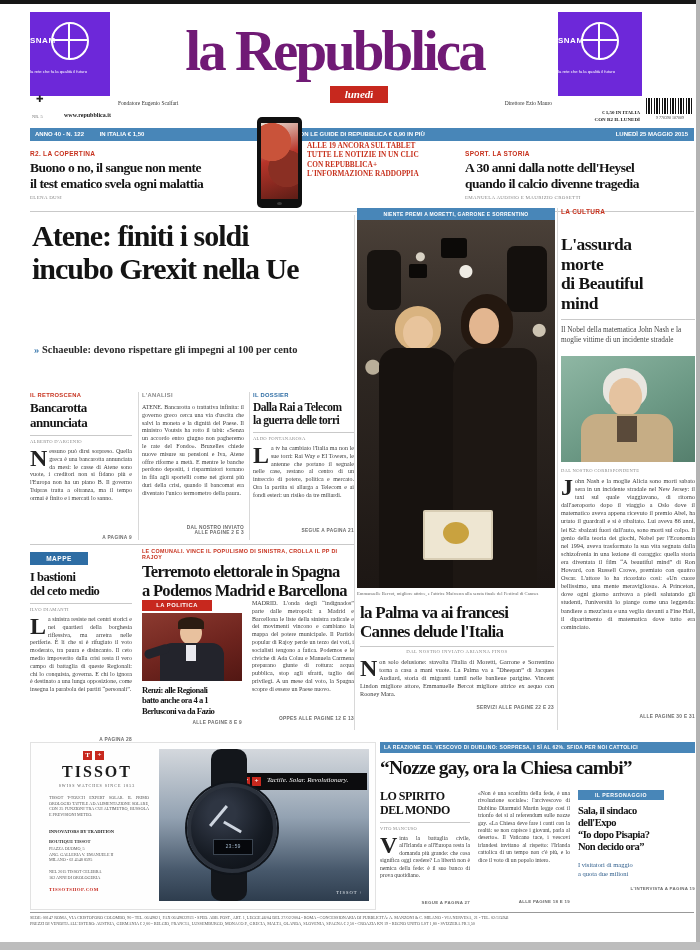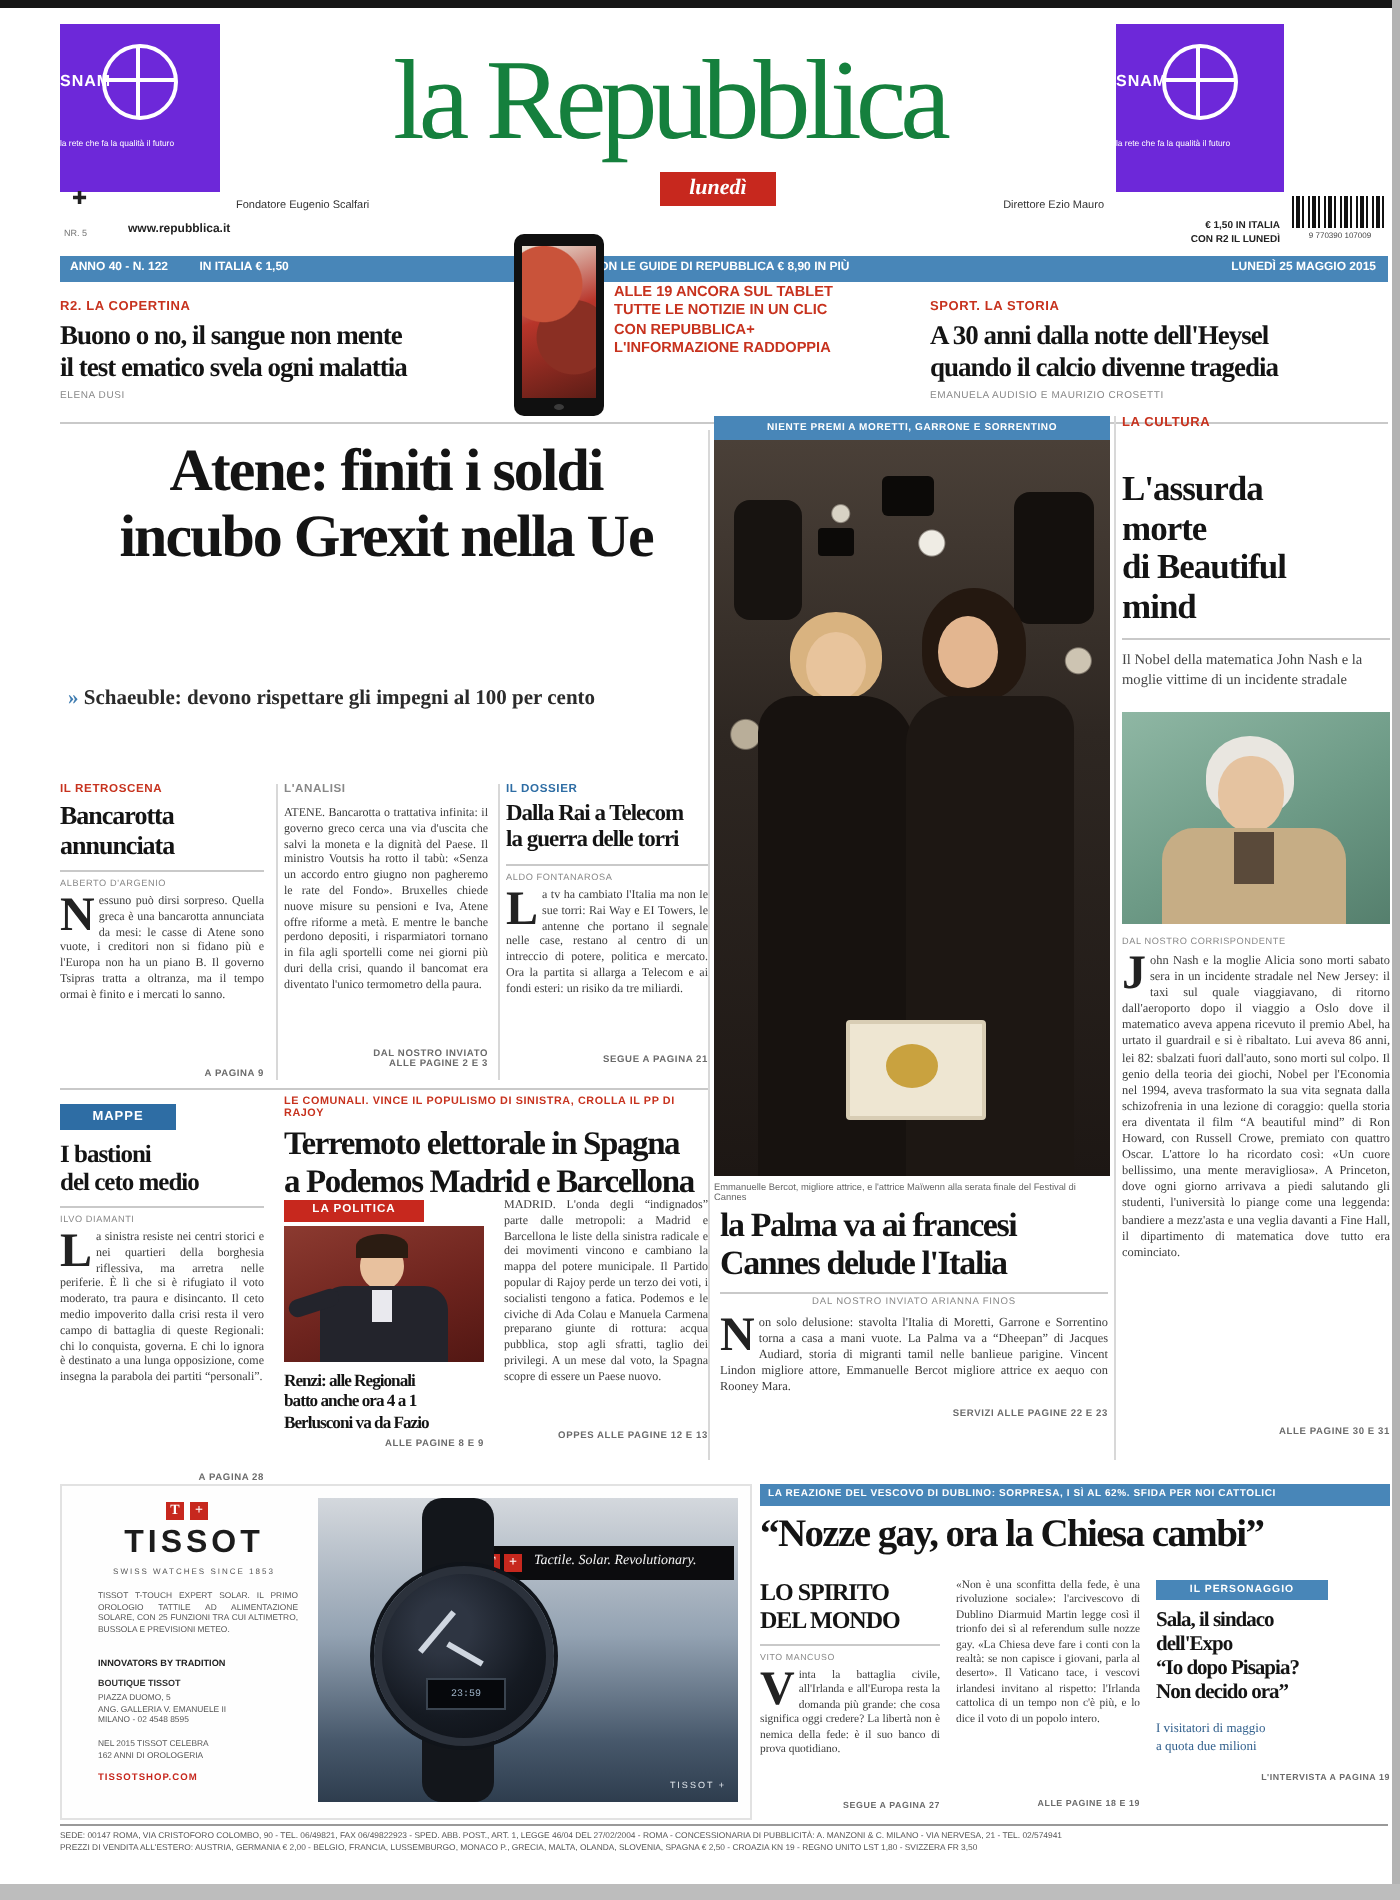--- a/index.html
+++ b/index.html
@@ -1,19 +1,19 @@
 <!DOCTYPE html>
 <html><head>
 <meta charset="utf-8">
 <style>
   html,body{margin:0;padding:0;background:#9a9a9a;}
   #page{position:relative;width:700px;height:950px;margin:0 auto;background:#ffffff;overflow:hidden;
         font-family:"Liberation Serif",serif;color:#1a1a1a;}
   .abs{position:absolute;}
-  .sans{font-family:Liberation Sans, sans-serif;}
+  .sans{font-family:Liberation Serif, serif;}
   .just{text-align:justify;}
   .r{text-align:right;}
   .c{text-align:center;}
   .red{color:#c7321e;}
   .kick{font-family:"Liberation Sans",sans-serif;font-weight:bold;font-size:6.5px;letter-spacing:.3px;}
   .rule{border-top:1px solid #c9c9c9;height:0;}
   .pref{font-family:"Liberation Sans",sans-serif;font-weight:bold;font-size:4.8px;color:#6b6b6b;letter-spacing:.3px;}
   .body-t{font-size:6.2px;line-height:8.1px;color:#3b3b3b;text-align:justify;}
   .dropcap::first-letter{float:left;font-size:24px;line-height:19px;padding:1px 2px 0 0;font-weight:bold;color:#222;}
   .hl{font-weight:bold;color:#141414;letter-spacing:-0.5px;}
@@ -42,21 +42,21 @@
     <div class="ring"></div>
     <div class="nm">SNAM</div>
     <div class="tg">la rete che fa la qualità il futuro</div>
   </div>
   <div class="abs snam" style="left:558px;top:12px;width:84px;height:84px;">
     <div class="ring"></div>
     <div class="nm">SNAM</div>
     <div class="tg">la rete che fa la qualità il futuro</div>
   </div>
 
-  <div class="abs c" style="left:112px;top:18px;width:445px;font-size:57px;font-weight:normal;letter-spacing:-3px;color:#15803d;">la Repubblica</div>
+  <div class="abs c" style="left:112px;top:18px;width:445px;font-size:57px;font-weight:bold;letter-spacing:-3px;color:#701a75;">la Repubblica</div>
 
   <div class="abs redlab c" style="left:330px;top:86px;width:58px;height:17px;line-height:17px;font-family:'Liberation Serif',serif;font-style:italic;font-size:11px;">lunedì</div>
 
   <div class="abs sans" style="left:118px;top:100px;font-size:5.5px;color:#333;">Fondatore Eugenio Scalfari</div>
   <div class="abs sans r" style="left:440px;top:100px;width:112px;font-size:5.5px;color:#333;">Direttore Ezio Mauro</div>
   <div class="abs" style="left:36px;top:94px;font-size:9px;color:#222;">✚</div>
 
   <div class="abs sans" style="left:32px;top:114px;font-size:4.5px;color:#777;">NR. 5</div>
   <div class="abs sans" style="left:64px;top:112px;font-size:6px;font-weight:bold;color:#222;">www.repubblica.it</div>
   <div class="abs sans r" style="left:560px;top:110px;width:80px;font-size:5px;font-weight:bold;color:#222;line-height:6.5px;">
@@ -101,21 +101,21 @@
     <div class="kick red">SPORT. LA STORIA</div>
     <div class="hl" style="font-size:13.5px;line-height:15.5px;margin-top:3px;">
       <div>A 30 anni dalla notte dell'Heysel</div>
       <div>quando il calcio divenne tragedia</div>
     </div>
     <div class="sans" style="font-size:5px;color:#888;margin-top:4px;letter-spacing:.3px;">EMANUELA AUDISIO E MAURIZIO CROSETTI</div>
   </div>
 
   <div class="abs rule" style="left:30px;top:211px;width:664px;"></div>
 
-  <div class="abs hl" style="left:32px;top:219px;width:322px;font-size:30px;line-height:33px;letter-spacing:-1px;text-align:center;">
+  <div class="abs hl" style="left:32px;top:219px;width:322px;font-size:30px;line-height:33px;letter-spacing:-1px;">
     <div>Atene: finiti i soldi</div>
     <div>incubo Grexit nella Ue</div>
   </div>
   <div class="abs" style="left:34px;top:342px;width:320px;font-size:10.5px;font-weight:bold;line-height:16px;color:#2b2b2b;">
     <div><span style="color:#3f7cb0;">»</span> <span>Schaeuble: devono rispettare gli impegni al 100 per cento</span></div>
   </div>
 
   <div class="abs vline" style="left:354px;top:215px;height:515px;"></div>
   <div class="abs vline" style="left:557px;top:208px;height:522px;"></div>
 

